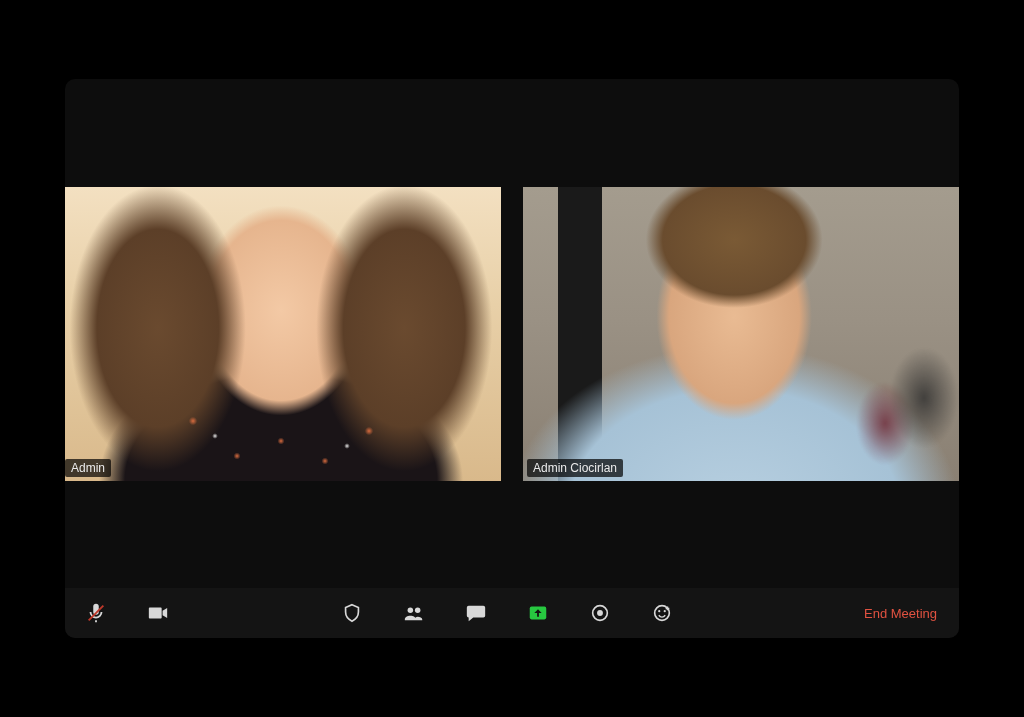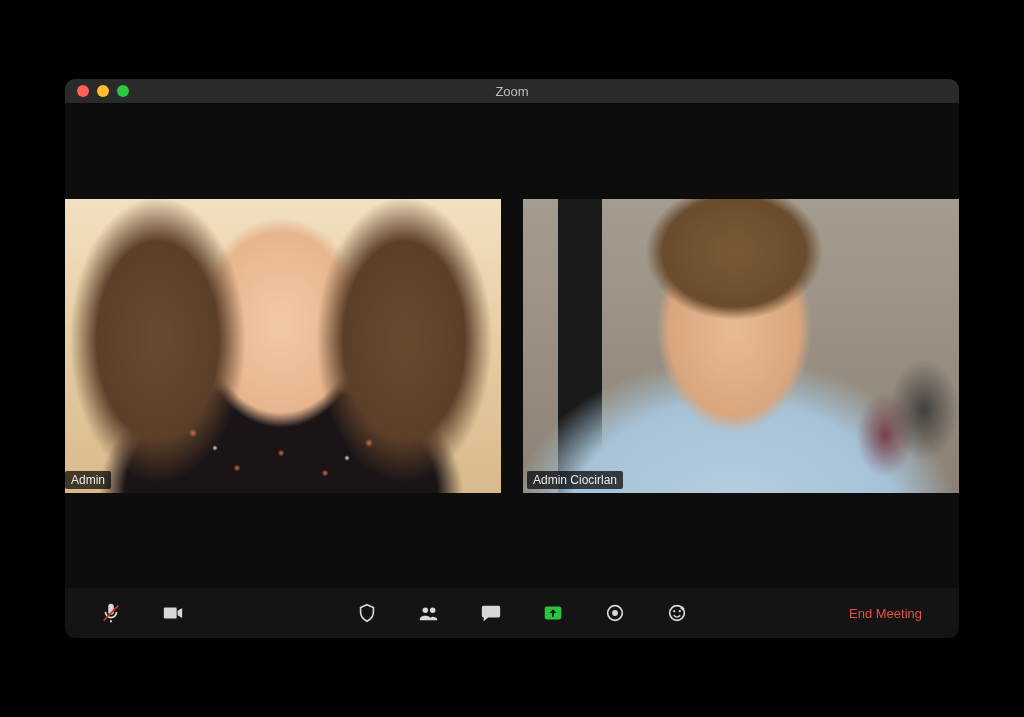--- a/index.html
+++ b/index.html
@@ -122,21 +122,21 @@
       background:
         radial-gradient(48px 70px at 70% 48%, #2b2b2b 0%, transparent 72%),
         radial-gradient(40px 58px at 40% 64%, #6e2430 0%, transparent 72%);
       filter: blur(1px); opacity:.78;
     }
     .toolbar {
       height: 50px;
       background: #141414;
       display: flex;
       align-items: center;
-      padding: 0 31px;
+      padding: 0 16px;
       gap: 32px;
       flex-shrink: 0;
     }
     .tbtn {
       width: 30px; height: 30px;
       display: flex; align-items: center; justify-content: center;
       cursor: pointer;
       color: #d8d8d8;
     }
     .tbtn svg { width: 22px; height: 22px; }
@@ -149,28 +149,20 @@
       font-size: 13px;
       cursor: pointer;
       padding: 4px 6px;
     }
     .mic svg .slash { stroke: #c1392b; stroke-width: 2; }
   </style>
 </head>
 <body>
 
 <div class="window">
-  <div class="titlebar">
-    <div class="traffic-lights">
-      <div class="tl red"></div>
-      <div class="tl yellow"></div>
-      <div class="tl green"></div>
-    </div>
-    <div class="title">Zoom</div>
-  </div>
 
   <div class="content">
     <div class="grid">
 
       <div class="tile active p1">
         <div class="vid"></div>
         <div class="floral"></div>
         <div class="namebadge">Admin</div>
       </div>
 

